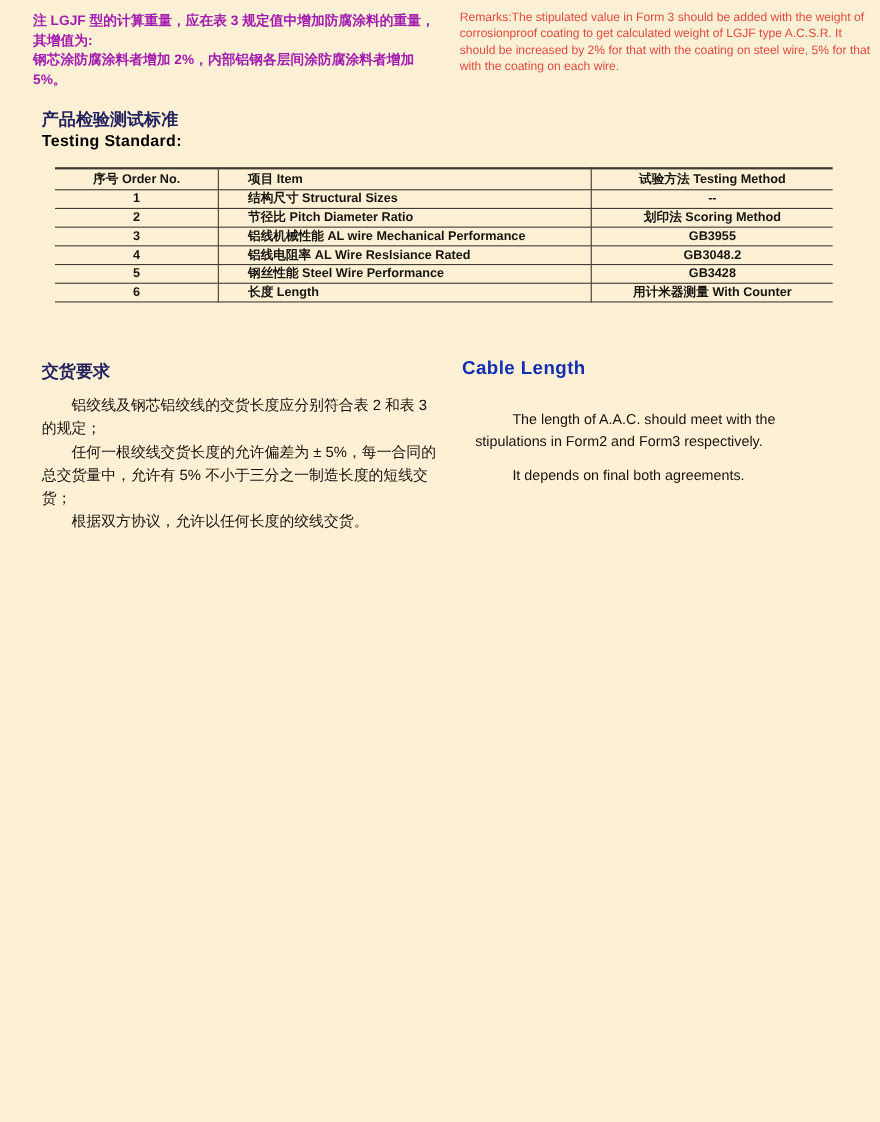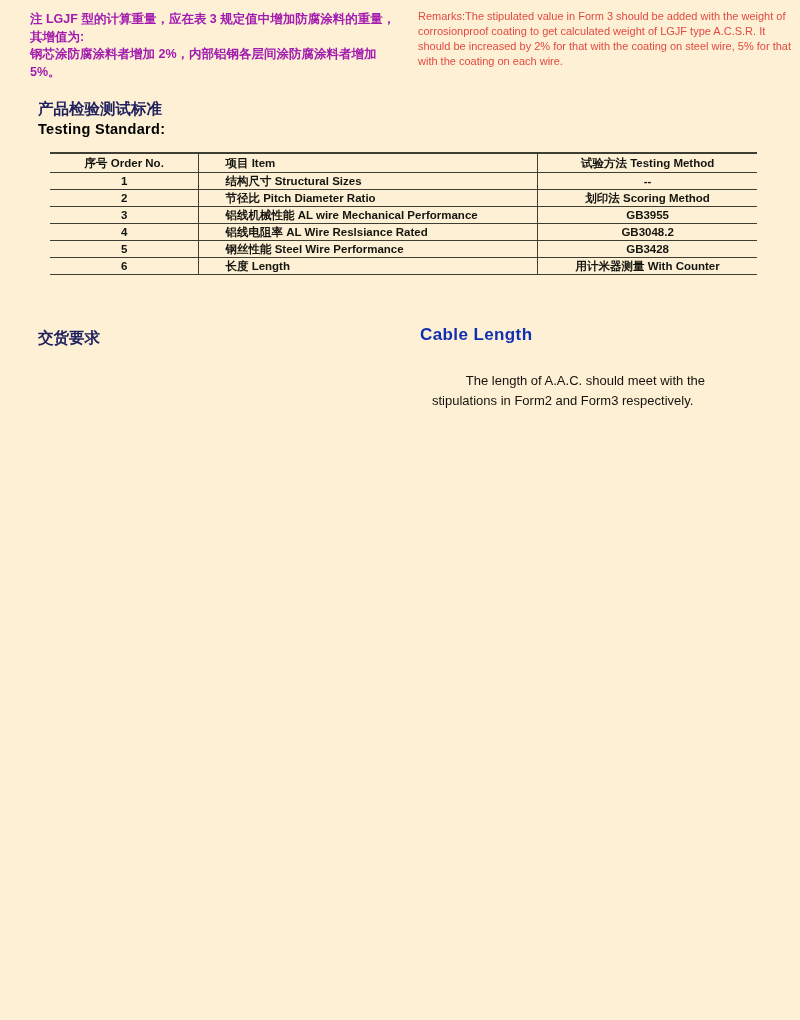--- a/index.html
+++ b/index.html
@@ -122,19 +122,25 @@
       </tr>
       <tr>
         <td class="c1">6</td>
         <td class="c2">长度  Length</td>
         <td class="c3">用计米器测量 With Counter</td>
       </tr>
     </tbody>
   </table>
 
   <h2 class="title-cn t-delivery">交货要求</h2>
+  <div class="paras-cn">
+    <p>铝绞线及钢芯铝绞线的交货长度应分别符合表 2 和表 3 的规定；</p>
+    <p>任何一根绞线交货长度的允许偏差为 ± 5%，每一合同的总交货量中，允许有 5% 不小于三分之一制造长度的短线交货；</p>
+    <p>根据双方协议，允许以任何长度的绞线交货。</p>
+  </div>
 
   <h2 class="title-cable">Cable Length</h2>
   <div class="paras-en">
     <p>The length of A.A.C.  should meet with the stipulations in Form2 and Form3 respectively.</p>
+    <p>It depends on final both agreements.</p>
   </div>
 
 </div>
 
 </body></html>

